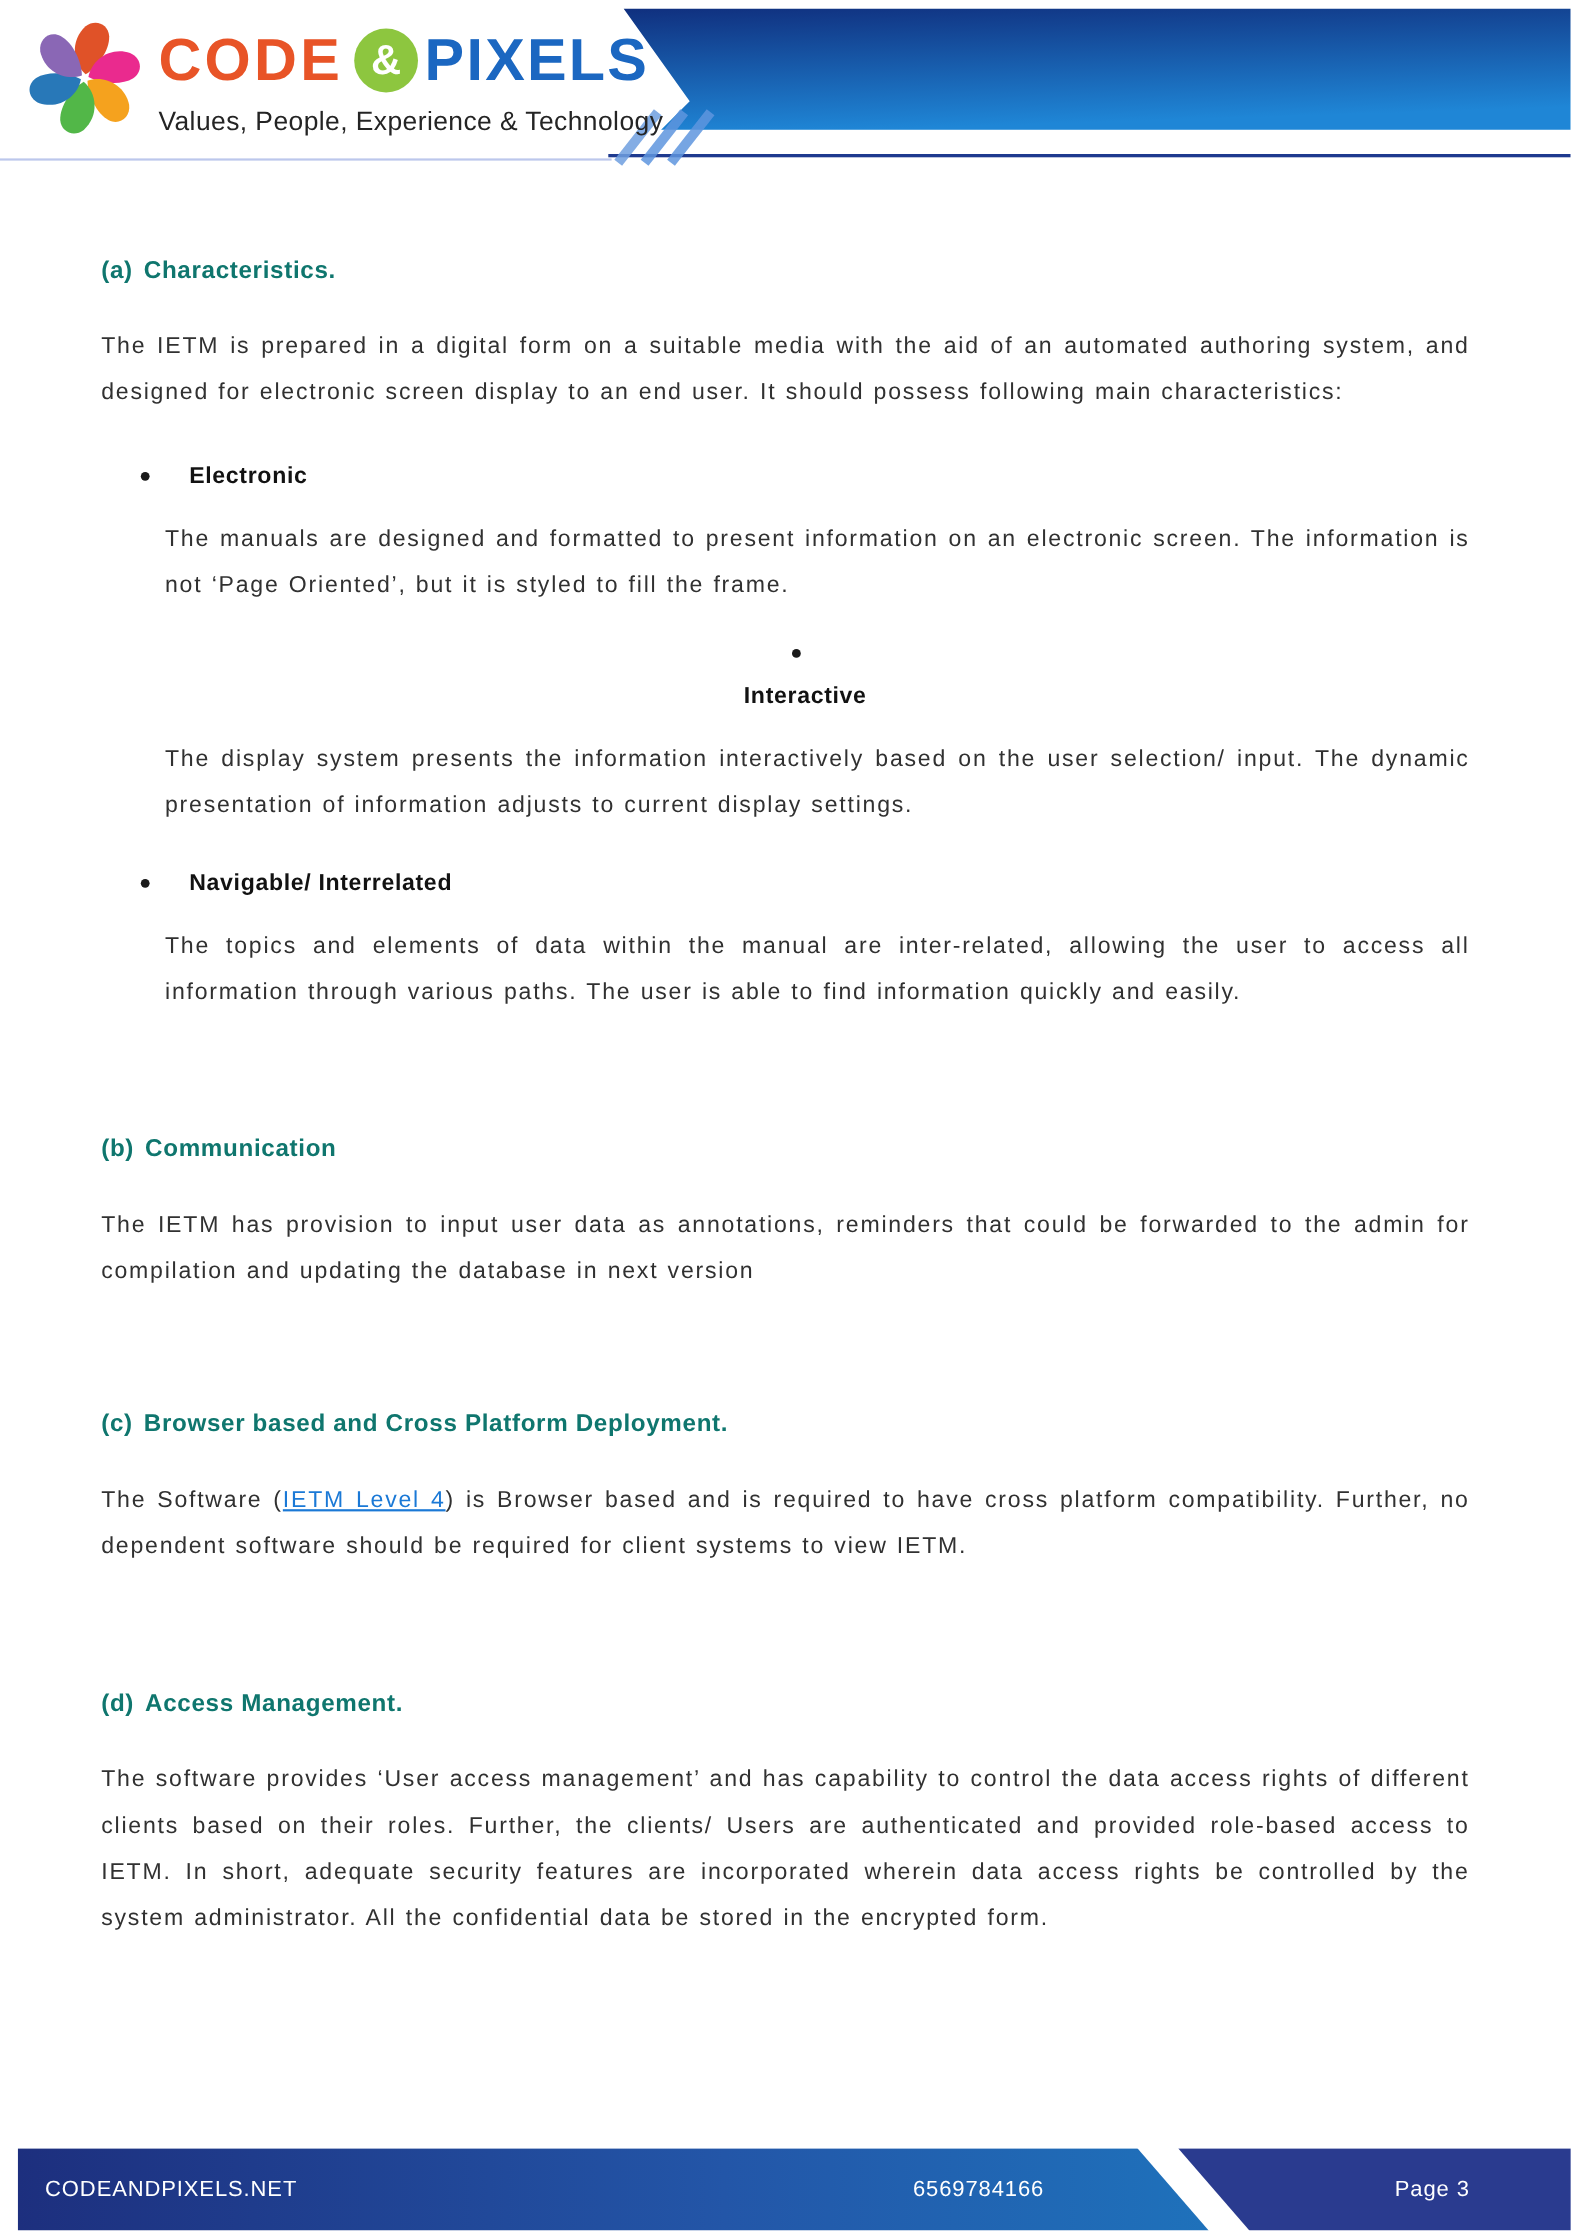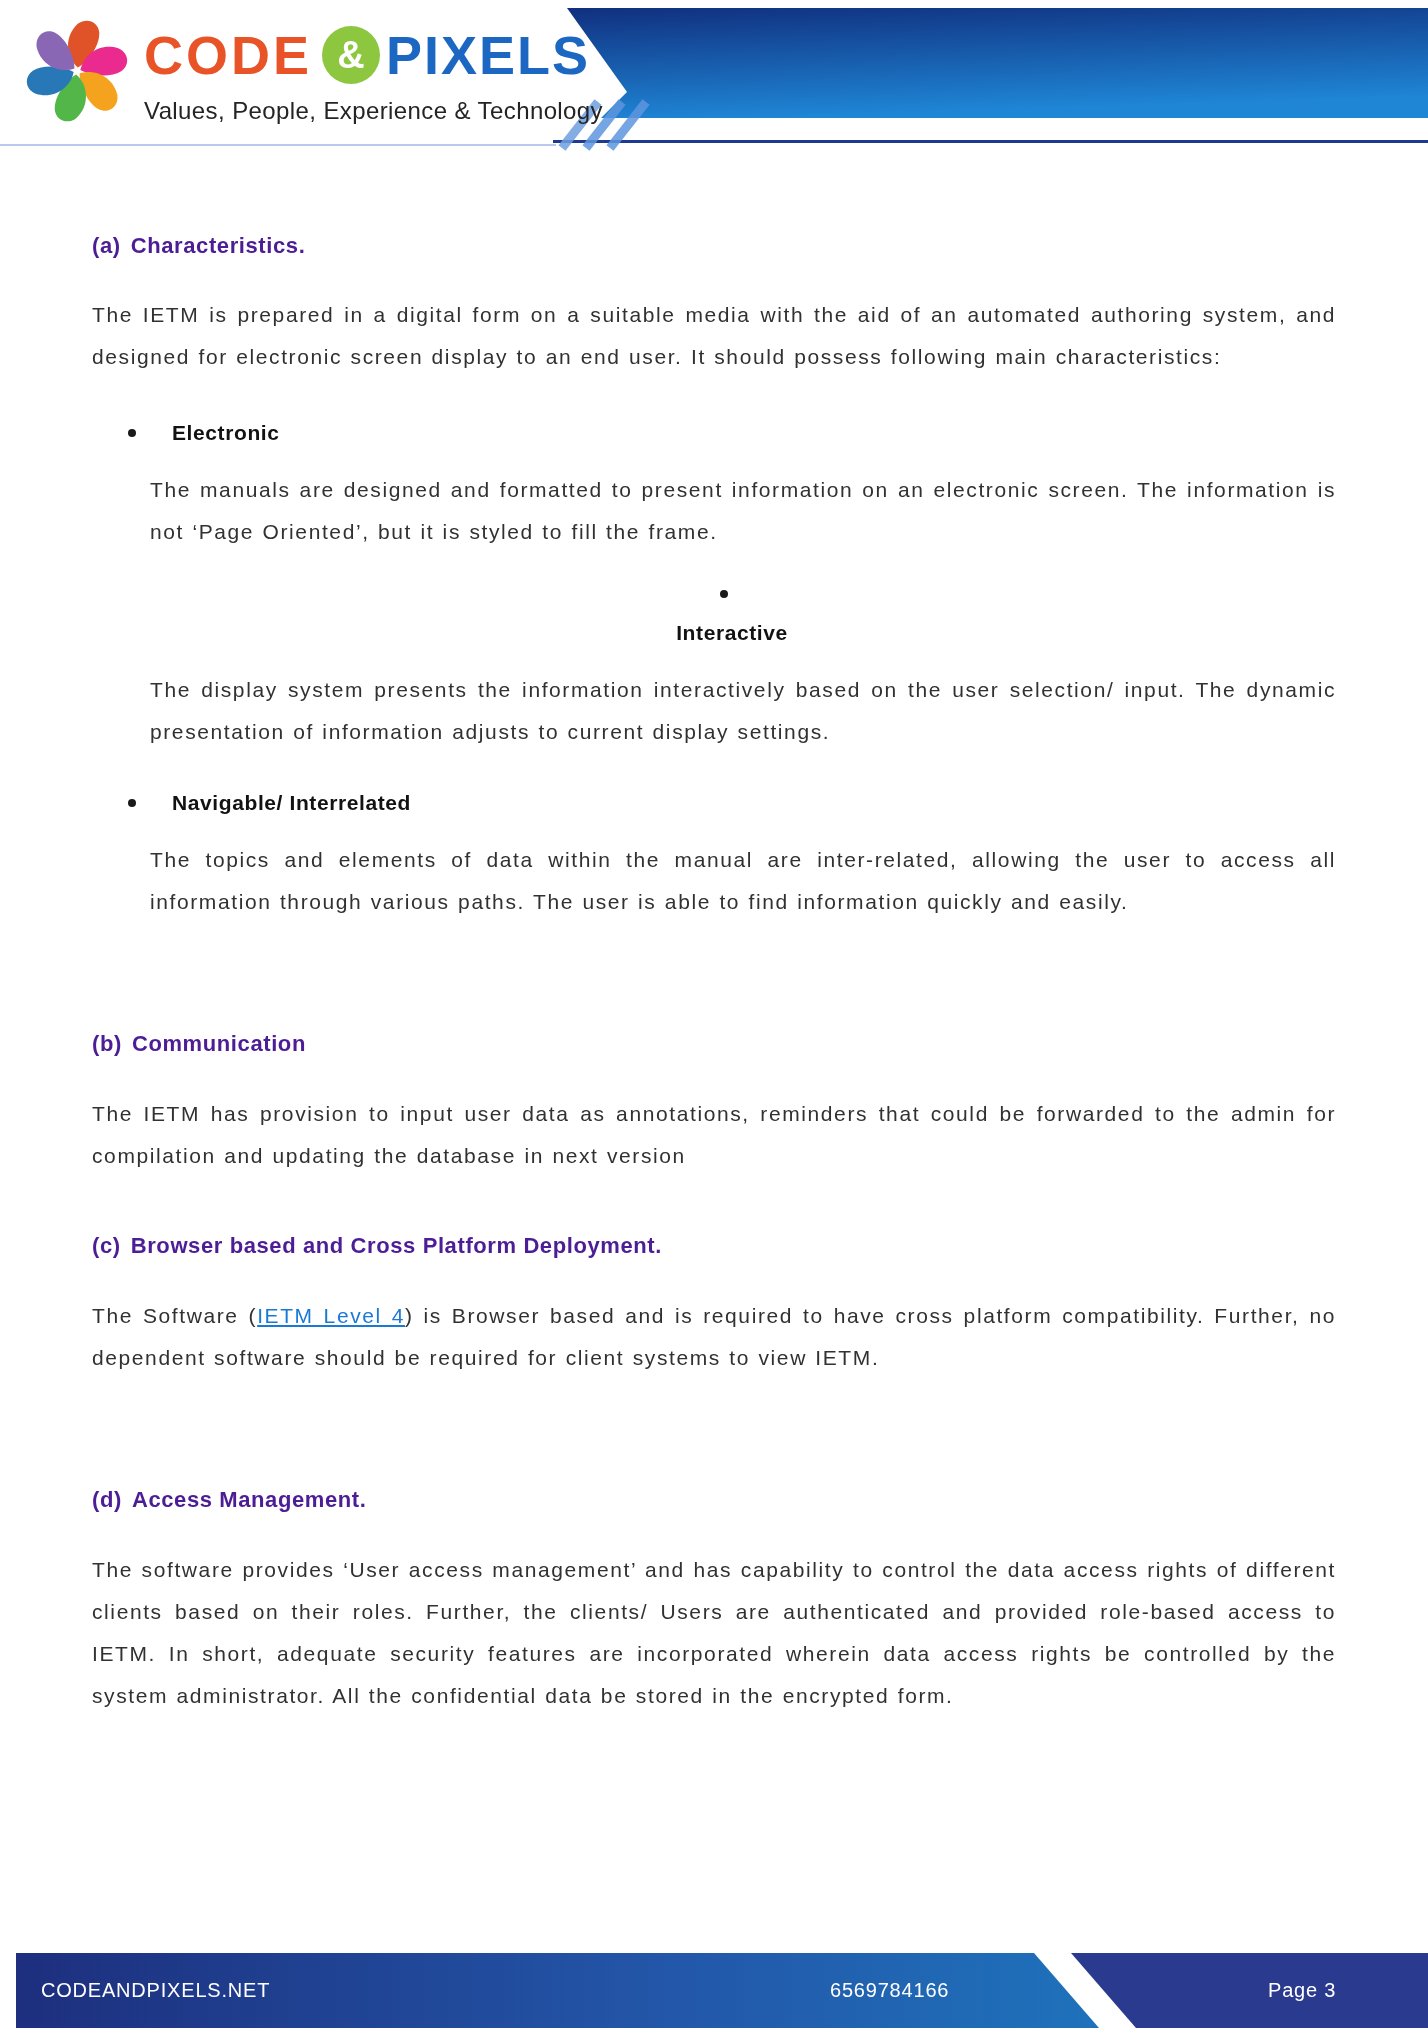--- a/index.html
+++ b/index.html
@@ -19,21 +19,21 @@
   .amp-circle {
     width:58px; height:58px; border-radius:50%; background:#8dc63f; margin:0 6px 0 10px;
     display:flex; align-items:center; justify-content:center;
   }
   .amp-circle span { color:#ffffff; font-size:38px; font-weight:bold; line-height:1; }
   .logo-pixels { font-size:54px; font-weight:bold; color:#1b67c1; letter-spacing:2px; line-height:1; }
   .tagline { margin-top:9px; font-size:24px; color:#242424; letter-spacing:0.4px; white-space:nowrap; }
 
   
   .content { position:absolute; left:92px; top:0; width:1244px; color:#303030; }
-  h2.sec { font-size:22px; line-height:30px; font-weight:bold; color:#4c1d95; letter-spacing:0.6px; }
+  h2.sec { font-size:22px; line-height:30px; font-weight:bold; color:#0f766e; letter-spacing:0.6px; }
   h2.sec .sec-label { margin-right:10px; }
   p.para {
     font-size:21px; line-height:42px; letter-spacing:1.6px; word-spacing:1px;
     text-align:justify; color:#313131;
   }
   .bullet-head { display:flex; align-items:center; padding-left:36px; line-height:30px;gap:20px; }
   .bullet-dot { width:8px; height:8px; border-radius:50%; background:#1a1a1a; margin-right:16px; flex:0 0 auto; }
   .bullet-title { font-size:21px; font-weight:bold; color:#121212; letter-spacing:0.6px; }
   .bullet-body { margin-left:58px; }
   a.doc-link { color:#1b79d6; text-decoration:underline; cursor:pointer; }
@@ -41,21 +41,21 @@
   #h-a { margin-top:231px; }
   #p-a { margin-top:33px; }
   #bullet-1 { margin-top:40px; }
   #bullet-1-body { margin-top:21px; }
   #bullet-2 { margin-top:37px;flex-direction:column; }
   #bullet-2-body { margin-top:21px; }
   #bullet-3 { margin-top:35px; }
   #bullet-3-body { margin-top:21px; }
   #h-b { margin-top:106px; }
   #p-b { margin-top:34px; }
-  #h-c { margin-top:54px; }
+  #h-c { margin-top:102px; }
   #p-c { margin-top:34px; }
   #h-d { margin-top:106px; }
   #p-d { margin-top:34px; }
 
   
   .footer { position:absolute; left:16px; bottom:0; width:1428px; height:75px; }
   .footer-main {
     position:absolute; inset:0;
     background:linear-gradient(90deg, #1d2f7e 0%, #2356a8 45%, #1b87ca 100%);
     clip-path:polygon(0 0, 1018px 0, 1083px 100%, 0 100%);

